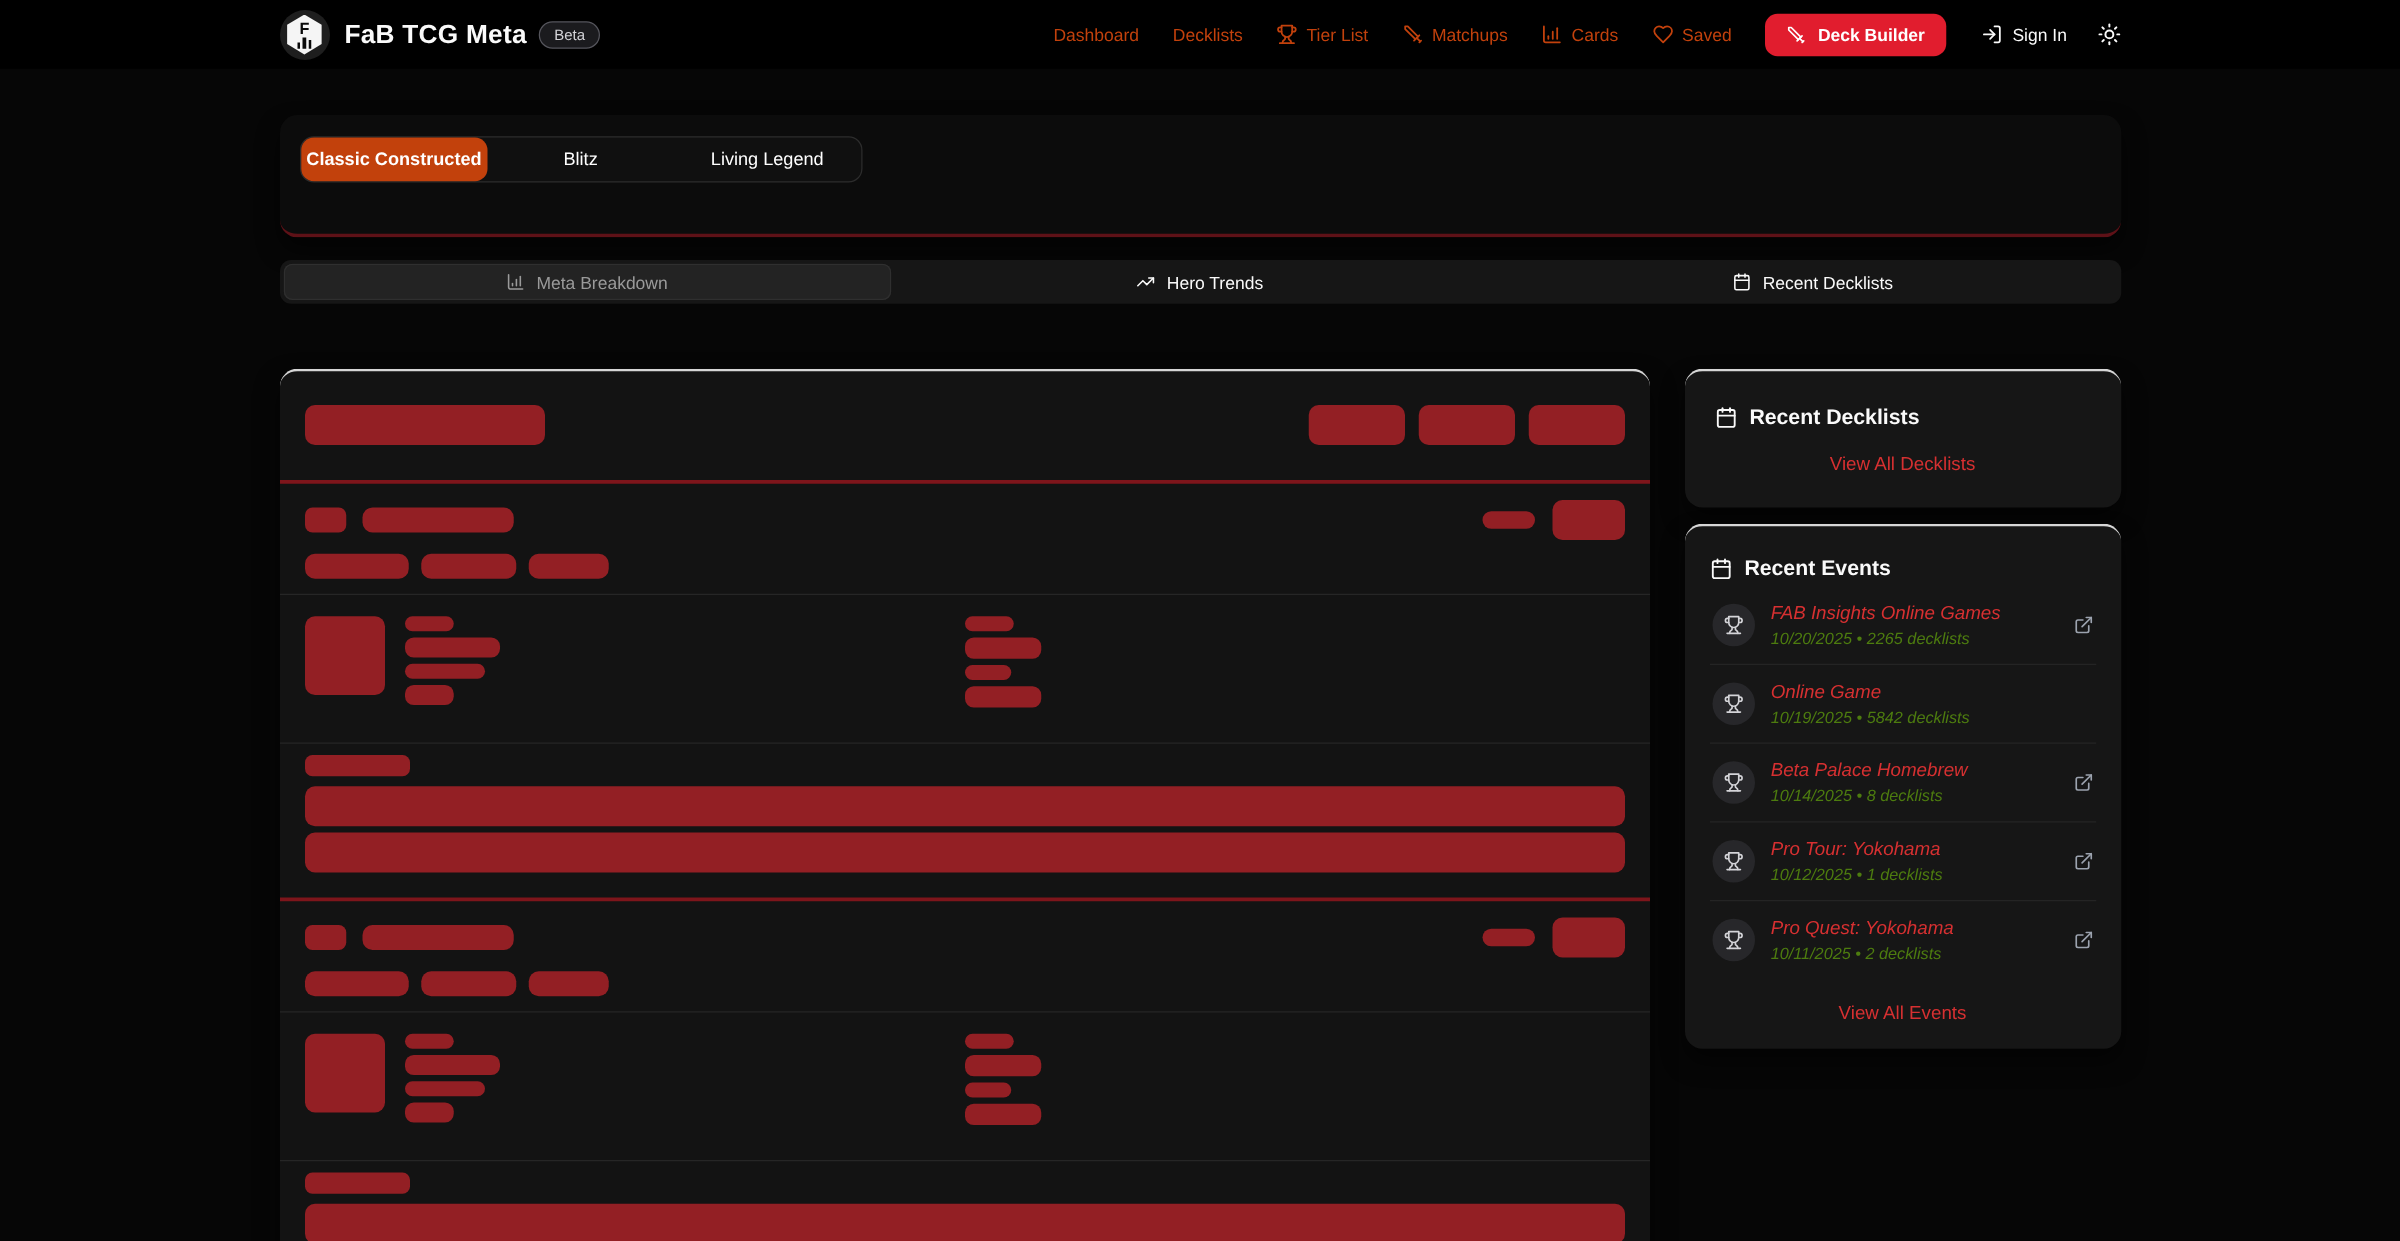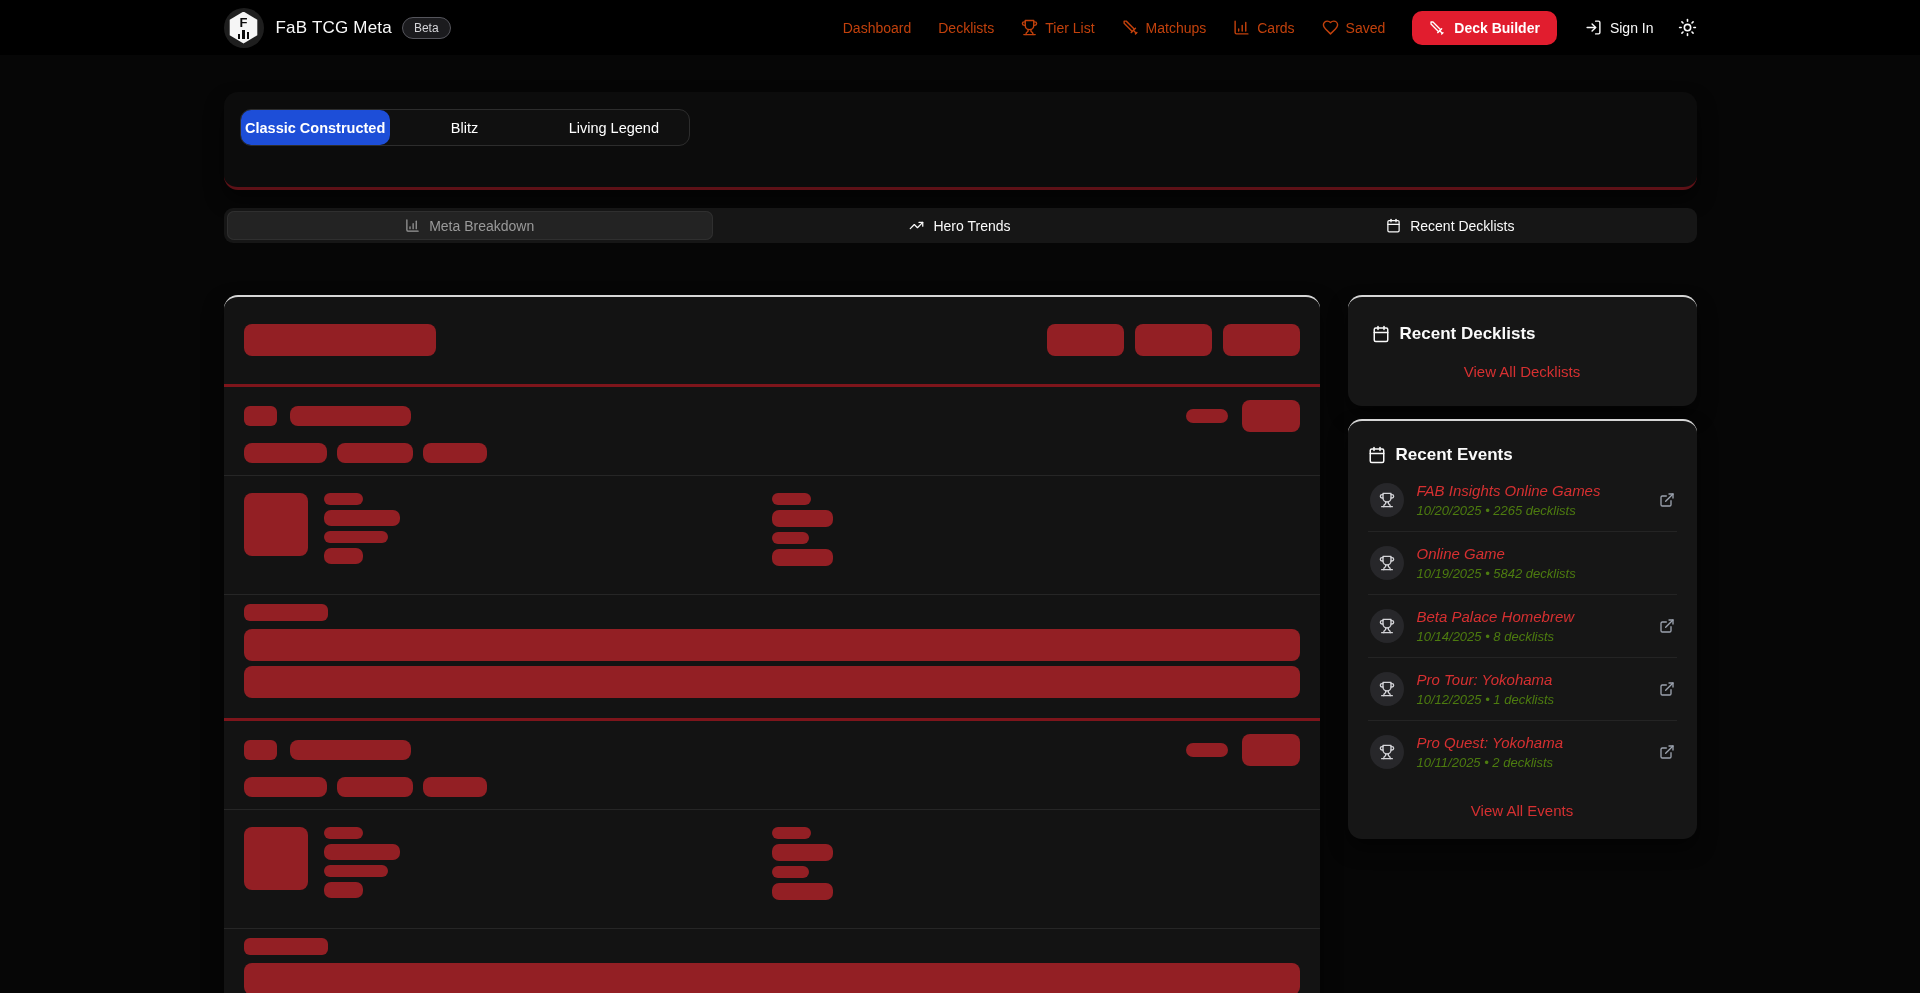--- a/index.html
+++ b/index.html
@@ -13,21 +13,21 @@
 
   
   .topbar { height: 55px; background: #000; display: flex; align-items: center; }
   .topbar-inner { width: 1473px; margin: 0 auto; display: flex; align-items: center; }
   .logo-wrap { width: 40px; height: 40px; border-radius: 50%; background: #1e1e1e; display: flex; align-items: center; justify-content: center; }
   .logo-hex { width: 30px; height: 32px; background: #f5f5f5; clip-path: polygon(50% 0, 96% 26%, 96% 74%, 50% 100%, 4% 74%, 4% 26%); display: flex; flex-direction: column; align-items: center; justify-content: center; }
   .logo-hex .f { font-size: 13px; font-weight: 800; color: #0a0a0a; line-height: 12px; }
   .logo-bars { display: flex; align-items: flex-end; gap: 2px; height: 9px; margin-top: 1px; }
   .logo-bars i { width: 2.5px; background: #0a0a0a; display: block; }
   .logo-bars i:nth-child(1) { height: 5px; } .logo-bars i:nth-child(2) { height: 9px; } .logo-bars i:nth-child(3) { height: 7px; }
-  .brand-title { font-size: 17px; font-weight: 400; margin-left: 12px; letter-spacing: .2px; }
+  .brand-title { font-size: 21px; font-weight: 700; margin-left: 12px; letter-spacing: .2px; }
   .badge { margin-left: 10px; font-size: 12px; color: #d4d4d8; background: #1b1b1e; border: 1px solid #55555c; border-radius: 999px; padding: 3px 11px; }
   .nav { margin-left: auto; display: flex; align-items: center; gap: 27px; font-size: 14px; }
   .nav-item { display: flex; align-items: center; gap: 7px; color: #c2410c; cursor: pointer; white-space: nowrap; }
   .nav-item svg { width: 17px; height: 17px; }
   .deck-builder-btn { display: flex; align-items: center; gap: 9px; margin-left: 27px; background: var(--accent-red, #e11d2e); color: #fff; font-size: 14px; font-weight: 600; padding: 9px 17px; border-radius: 10px; border: none; cursor: pointer; font-family: inherit; }
   .deck-builder-btn svg { width: 16px; height: 16px; }
   .sign-in { display: flex; align-items: center; gap: 8px; margin-left: 28px; font-size: 14px; cursor: pointer; }
   .sign-in svg { width: 17px; height: 17px; }
   .theme-toggle { margin-left: 24px; cursor: pointer; }
   .theme-toggle svg { width: 19px; height: 19px; }
@@ -37,21 +37,21 @@
 
   
   .page-header-card { margin-top: 37px; height: 98px; background: #0c0c0c; border-radius: 14px; border-bottom: 3px solid #5e1117; box-shadow: 0 10px 18px rgba(0,0,0,.55); padding: 17px 16px; display: flex; justify-content: space-between; align-items: flex-start; }
   .page-title-row { display: flex; align-items: center; gap: 13px; }
   .page-title { font-size: 19px; font-weight: 700; }
   .updated-row { display: flex; align-items: center; gap: 7px; color: #9ca3af; }
   .updated-row svg { width: 17px; height: 17px; }
   .updated-label { font-size: 15px; }
   .format-tabs { display: flex; background: #101010; border: 1px solid #2d2d2d; border-radius: 11px; height: 37px; width: 450px; }
   .format-tab { flex: 1; display: flex; align-items: center; justify-content: center; font-size: 14.5px; color: #ffffff; cursor: pointer; border-radius: 10px; }
-  .format-tab.active { background: #1d4ed8; color: #fff; font-weight: 600; }
+  .format-tab.active { background: #c2410c; color: #fff; font-weight: 600; }
 
   
   .view-tabs { margin-top: 18px; height: 35px; background: #161616; border-radius: 9px; padding: 3px; display: flex; gap: 4px; }
   .view-tab { flex: 1; display: flex; align-items: center; justify-content: center; gap: 9px; font-size: 14px; color: #fafafa; border-radius: 7px; cursor: pointer; text-align: center; }
   .view-tab svg { width: 15px; height: 15px; }
   .view-tab.active { background: #232323; color: #9a9a9a; box-shadow: inset 0 0 0 1px #2f2f2f; }
 
   
   .main { display: flex; gap: 28px; margin-top: 52px; align-items: flex-start; }
 

